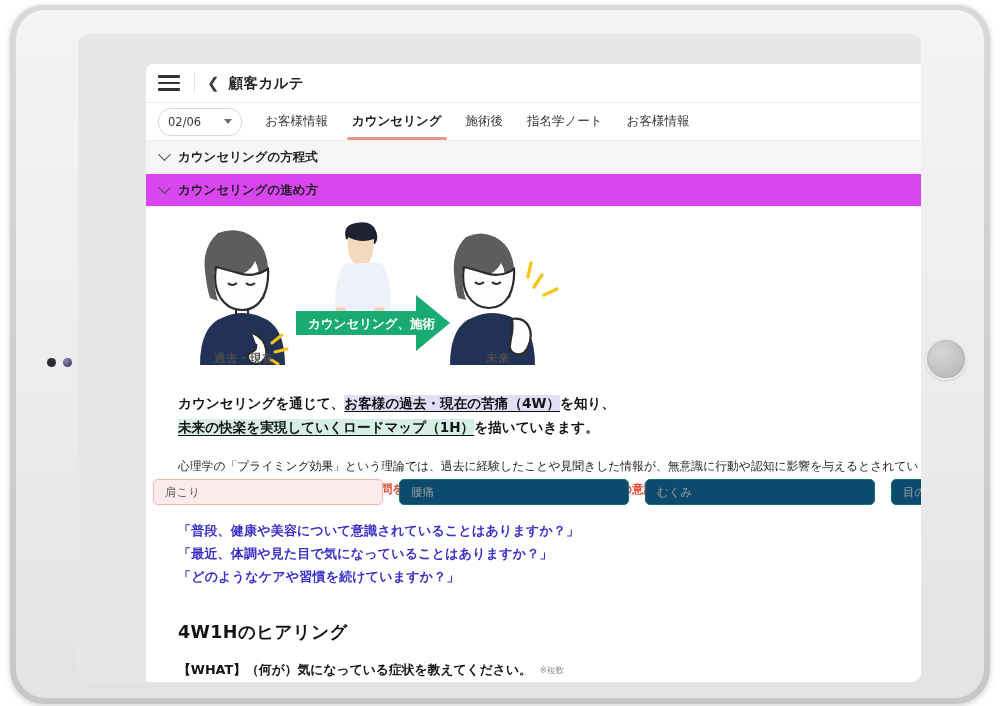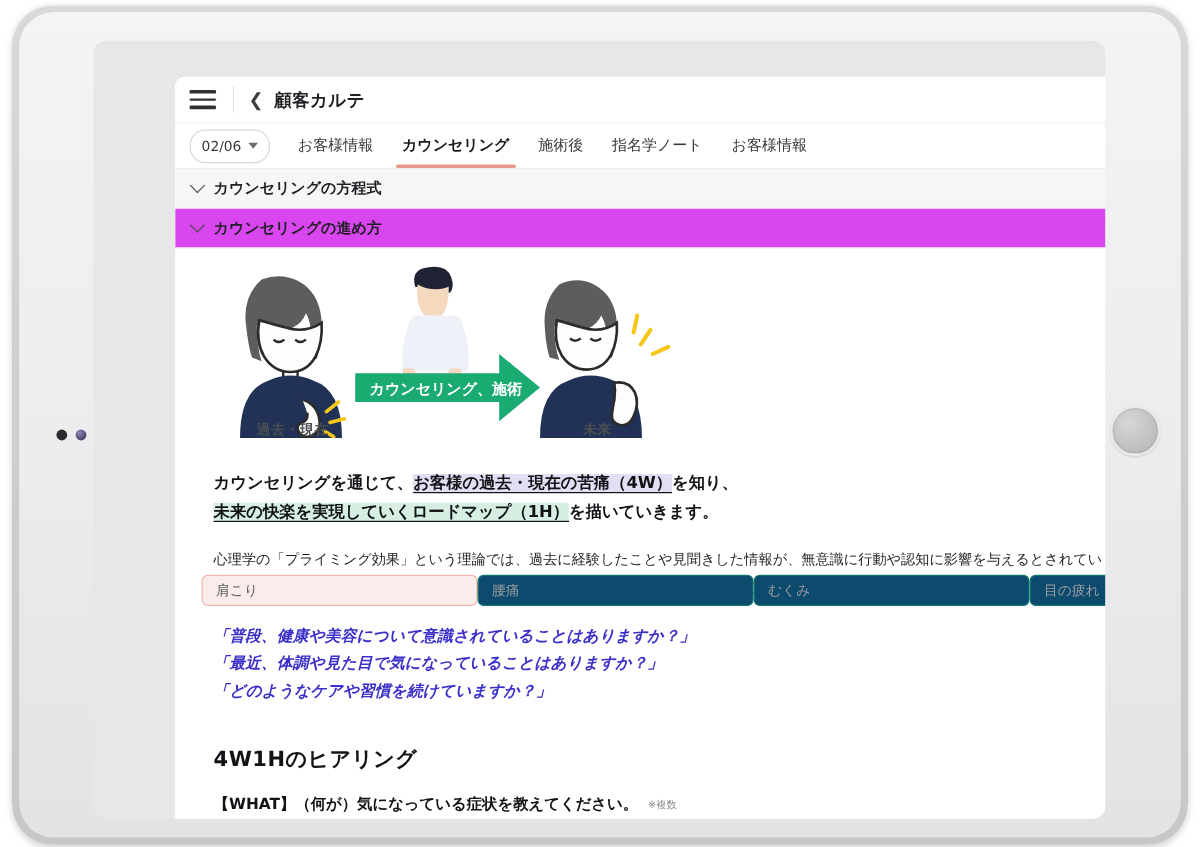--- a/index.html
+++ b/index.html
@@ -83,21 +83,21 @@
 
   
   #tabbar {
     height: 38px;
     display: flex; align-items: center;
     border-bottom: 1px solid #eceef0;
     padding-left: 12px;
     background: #fff;
   }
   #date-chip {
-    display: inline-flex; align-items: center; gap: 6px;
+    display: inline-flex; align-items: center; gap: 23px;
     height: 28px; padding: 0 9px;
     border: 1px solid #d6d8da; border-radius: 13px;
     font-size: 11.5px; color: #35373a; background: #fff;
     cursor: pointer; margin-right: 14px;
   }
   #date-chip .caret {
     width: 0; height: 0;
     border-left: 4px solid transparent; border-right: 4px solid transparent;
     border-top: 5px solid #6b6d70;
   }
@@ -158,21 +158,21 @@
   #para {
     margin: 16px 0 0 32px;
     font-size: 11.8px; color: #1e2023; line-height: 1.92;
     width: 880px;
     white-space: nowrap;
   }
   #para .line { display: block; }
   .red { color: #e8412a; font-weight: 700; }
 
   
-  #questions { margin: 18px 0 0 32px; font-style: italic; }
+  #questions { margin: 18px 0 0 32px; }
   #questions div {
     font-size: 13px; font-weight: 700; color: #3b2fc9;
     line-height: 1.78; letter-spacing: .2px;
   }
 
   
   #section-title {
     margin: 32px 0 0 32px;
     font-size: 17.5px; font-weight: 700; color: #111316; letter-spacing: .4px;
   }
@@ -181,22 +181,22 @@
     font-size: 12.8px; font-weight: 700; color: #111316;
   }
   #what-label .note {
     font-size: 8.5px; font-weight: 400; color: #8b8d90; margin-left: 8px;
     vertical-align: 1px;
   }
 
   
   #inputs-row {
     position: absolute;
-    left: 22px; right: 0; top: 272px;
-    display: flex; 
+    left: 7px; right: 0; top: 272px;
+    display: flex; gap: 16px;
   }
   .field {
     height: 26px; width: 230px; flex: 0 0 230px;
     border: 1px solid #0f766e; border-radius: 5px;
     background: #0c4a6e;
     display: flex; align-items: center;
     padding: 0 11px;
     font-size: 11.5px; color: #9a9c9f;
   }
   .field.selected {

